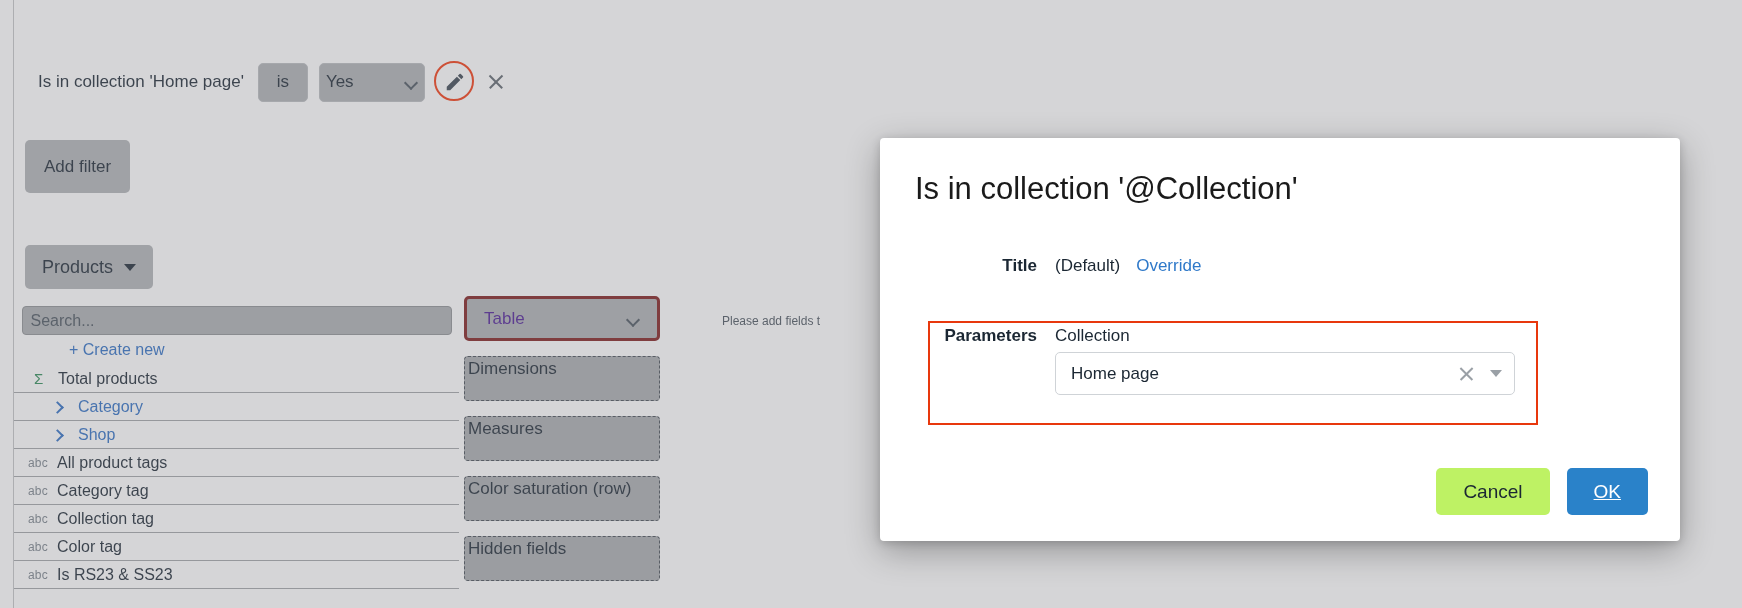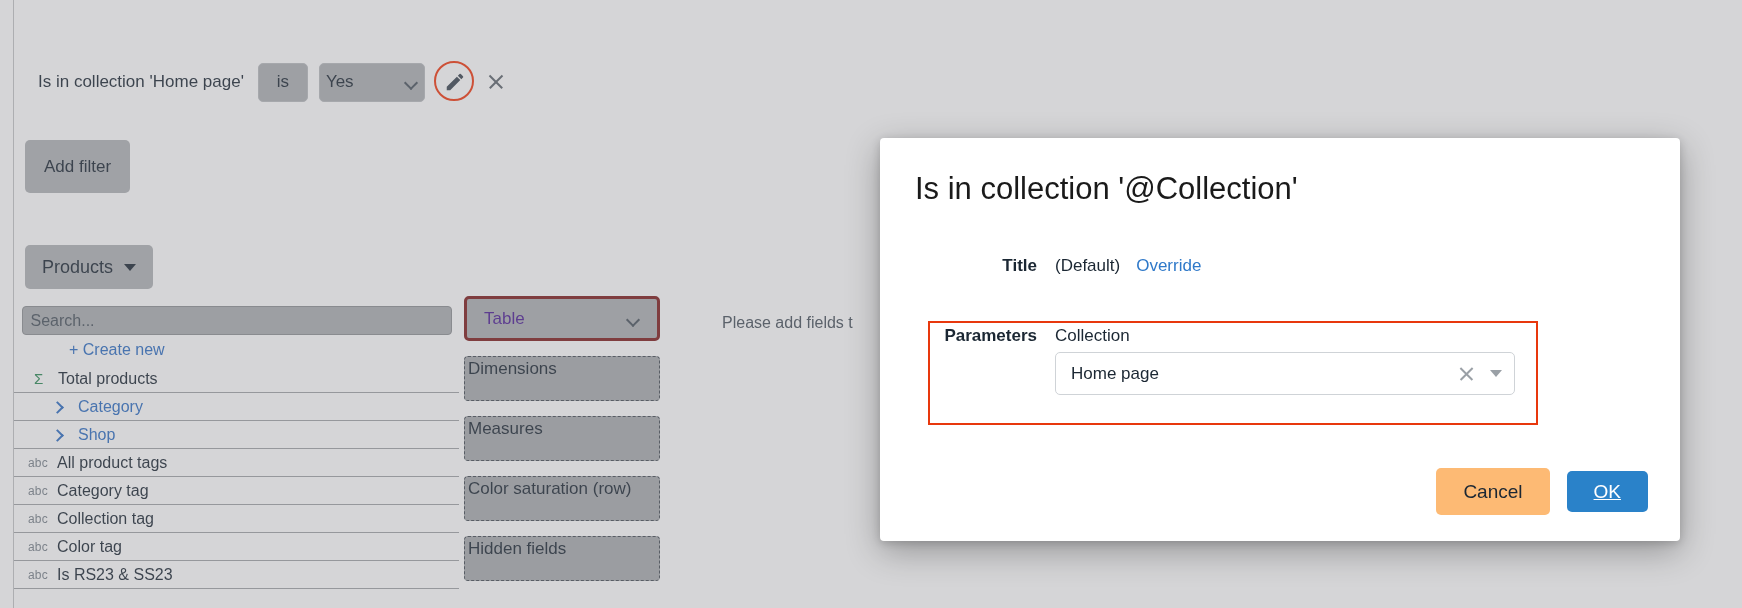--- a/index.html
+++ b/index.html
@@ -274,21 +274,21 @@
     padding: 2px 3px;
     font-size: 17px;
     color: #1b2733;
   }
 
   
   #empty-state {
     position: absolute;
     left: 722px;
     top: 314px;
-    font-size: 16px;
+    font-size: 12px;
     color: #4a545e;
     white-space: nowrap;
   }
 
   
   #modal {
     position: absolute;
     left: 880px;
     top: 138px;
     width: 800px;
@@ -412,30 +412,30 @@
     bottom: 26px;
     display: flex;
     align-items: center;
     gap: 17px;
   }
   #cancel-button {
     height: 47px;
     padding: 0 27px;
     display: flex;
     align-items: center;
-    background: #fdba74;
+    background: #bef264;
     border: none;
     border-radius: 5px;
     font-family: "Liberation Sans", sans-serif;
     font-size: 19px;
     color: #1b2733;
     cursor: pointer;
   }
   #ok-button {
-    height: 41px;
+    height: 47px;
     padding: 0 27px;
     display: flex;
     align-items: center;
     background: #2a82c9;
     border: none;
     border-radius: 5px;
     font-family: "Liberation Sans", sans-serif;
     font-size: 19px;
     color: #ffffff;
     cursor: pointer;

